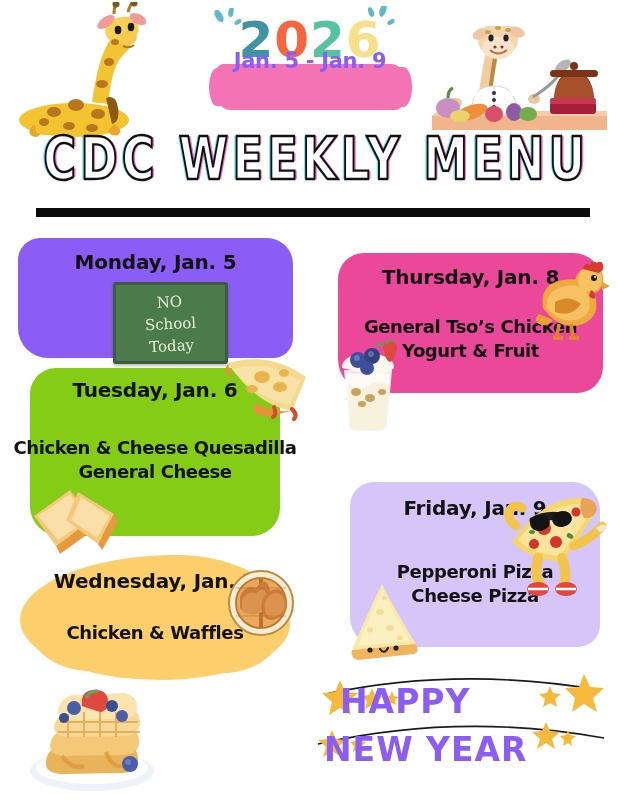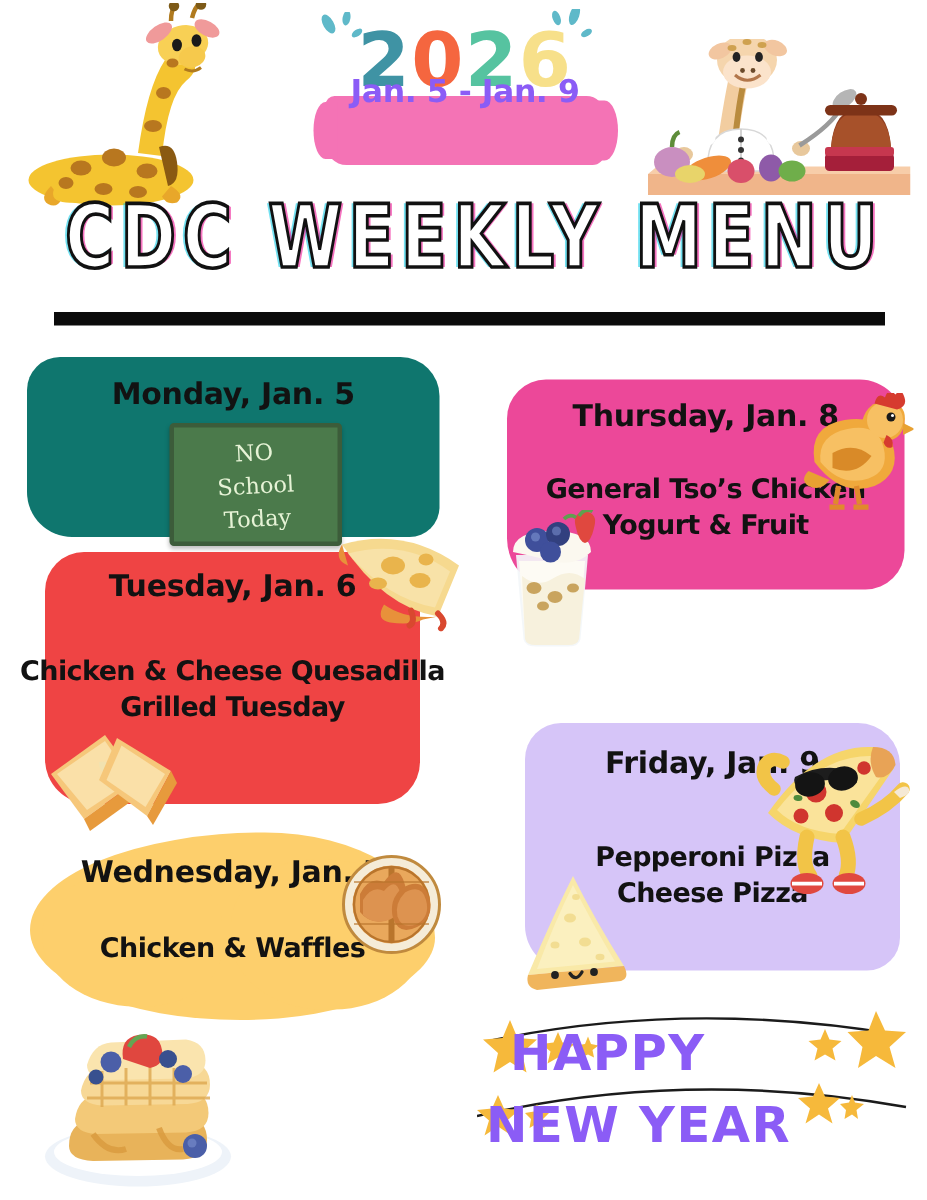--- a/index.html
+++ b/index.html
@@ -97,21 +97,21 @@
     font-weight: bold;
     color: #121212;
     text-align: center;
     letter-spacing: -0.4px;
   }
   .day-items div { white-space: nowrap; }
 
   
   #monday-card {
     left: 18px; top: 238px; width: 275px; height: 120px;
-    background: #0f766e;
+    background: #8b5cf6;
     border-radius: 22px 26px 20px 30px;
   }
   #monday-card .day-title { position: absolute; left: 0; top: 12px; width: 100%; font-size: 20px; }
 
   .chalkboard {
     position: absolute; left: 95px; top: 44px; width: 115px; height: 82px;
     background: #4b7a4b;
     border: 3px solid #3c5c3a;
     border-radius: 3px;
     box-shadow: 0 2px 3px rgba(0,0,0,0.25);
@@ -121,21 +121,21 @@
     text-align: center;
     font-family: "DejaVu Serif", serif;
     font-size: 15px; line-height: 22px;
     color: #e6f3d6;
     transform: rotate(-3deg);
   }
 
   
   #tuesday-card {
     left: 30px; top: 368px; width: 250px; height: 168px;
-    background: #ef4444;
+    background: #84cc16;
     border-radius: 26px 34px 28px 30px;
   }
   #tuesday-card .day-title { position: absolute; left: 0; top: 10px; width: 100%; font-size: 20px; }
   #tuesday-card .day-items { position: absolute; left: -20px; top: 68px; width: 290px; font-size: 18px; line-height: 24px; }
 
   
   #wednesday-blob {
     left: 20px; top: 555px; width: 270px; height: 125px;
     background: #fdcf6c;
     border-radius: 58% 42% 48% 52% / 52% 56% 44% 48%;
@@ -312,21 +312,21 @@
         <div>School</div>
         <div>Today</div>
       </div>
     </div>
   </div>
 
   <div class="day" id="tuesday-card">
     <div class="day-title">Tuesday, Jan. 6</div>
     <div class="day-items">
       <div>Chicken &amp; Cheese Quesadilla</div>
-      <div>Grilled Tuesday</div>
+      <div>General Cheese</div>
     </div>
   </div>
 
   <svg class="illus" style="left:222px; top:355px; width:90px; height:66px;" viewBox="0 0 90 66">
     <path d="M6 8 Q48 -4 84 22 L70 56 Q34 50 6 8z" fill="#f6d98f"></path>
     <path d="M10 14 Q48 4 78 26 L68 50 Q36 44 10 14z" fill="#f8e2a8"></path>
     <path d="M70 56 Q48 58 34 48 q-6 10 4 12 q14 2 22 -2z" fill="#e8913a"></path>
     <path d="M6 8 q-6 10 4 14" fill="#e8913a"></path>
     <g fill="#e9b44c">
       <ellipse cx="40" cy="22" rx="8" ry="6"></ellipse>

